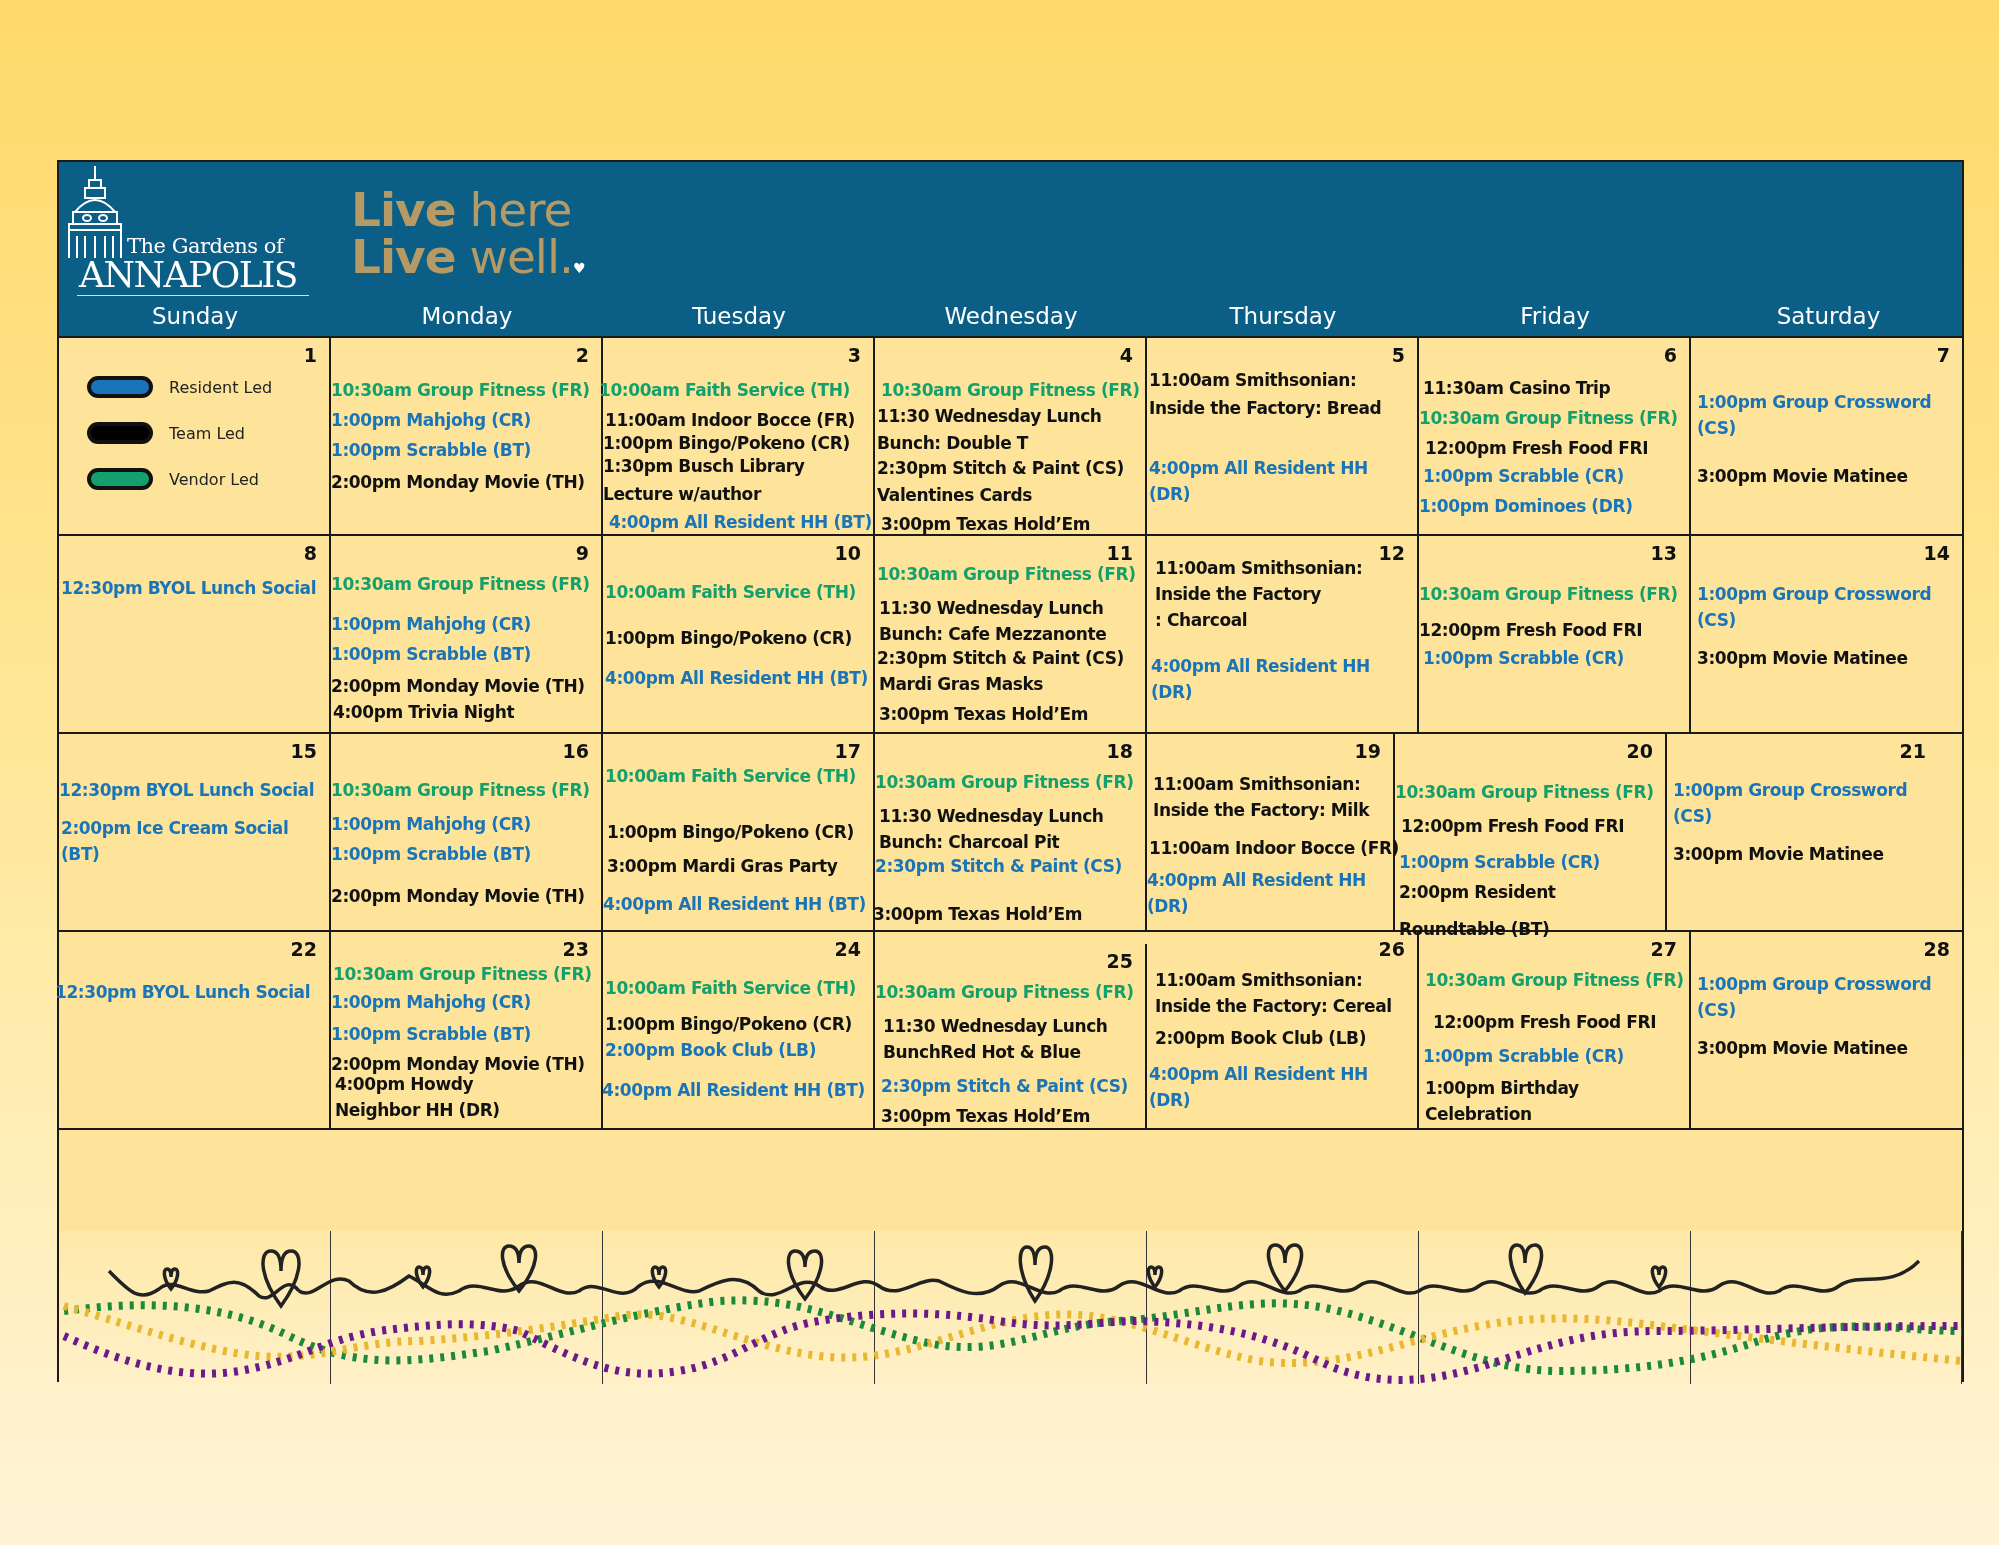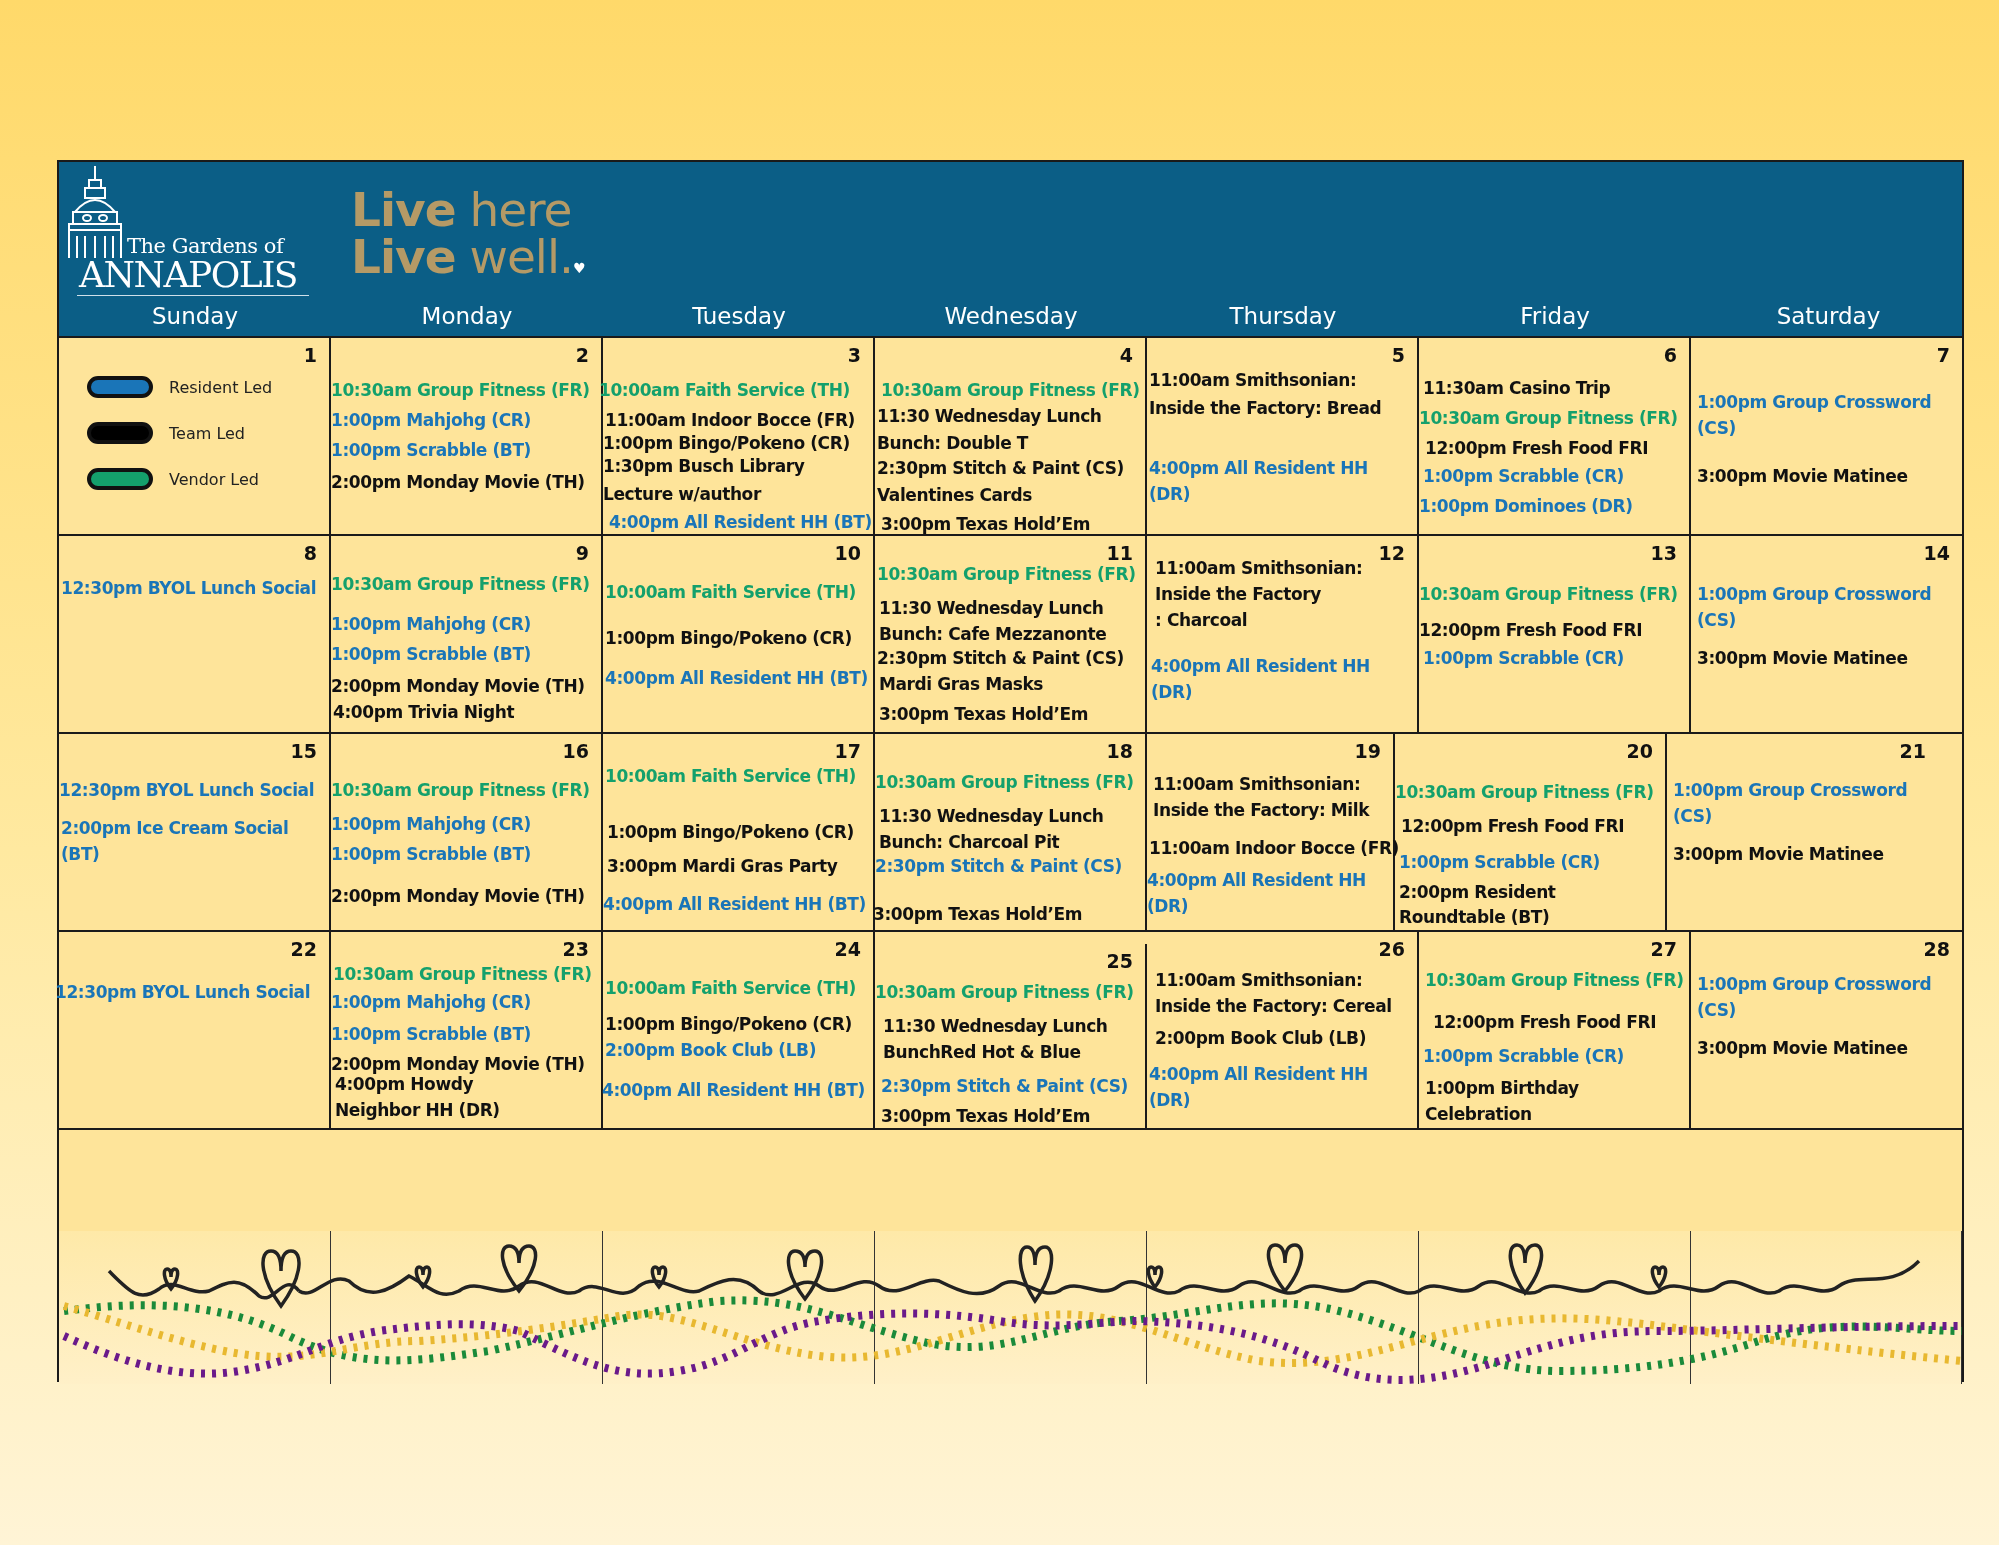--- a/index.html
+++ b/index.html
@@ -283,21 +283,21 @@
           <div class="ev c-team" style="left: 2px; top: 104px;">11:00am Indoor Bocce (FR)</div>
           <div class="ev c-resident" style="left: 0px; top: 136px;">4:00pm All Resident HH</div>
           <div class="ev c-resident" style="left: 0px; top: 162px;"> (DR)</div>
         </div>
         <div class="cell" style="width: 272px;">
           <div class="daynum">20</div>
           <div class="ev c-vendor" style="left: 0px; top: 48px;">10:30am Group Fitness (FR)</div>
           <div class="ev c-team" style="left: 6px; top: 82px;">12:00pm Fresh Food FRI</div>
           <div class="ev c-resident" style="left: 4px; top: 118px;">1:00pm Scrabble (CR)</div>
           <div class="ev c-team" style="left: 4px; top: 148px;">2:00pm Resident</div>
-          <div class="ev c-team" style="left: 4px; top: 173px;"> Roundtable (BT)</div>
+          <div class="ev c-team" style="left: 4px; top: 185px;"> Roundtable (BT)</div>
         </div>
         <div class="cell" style="width: 271px;">
           <div class="daynum">21</div>
           <div class="ev c-resident" style="left: 6px; top: 46px;">1:00pm Group Crossword</div>
           <div class="ev c-resident" style="left: 6px; top: 72px;">(CS)</div>
           <div class="ev c-team" style="left: 6px; top: 110px;">3:00pm Movie Matinee</div>
         </div>
       </div>
       <div class="week" style="height: 198px;">
         <div class="cell" style="width: 272px;">

